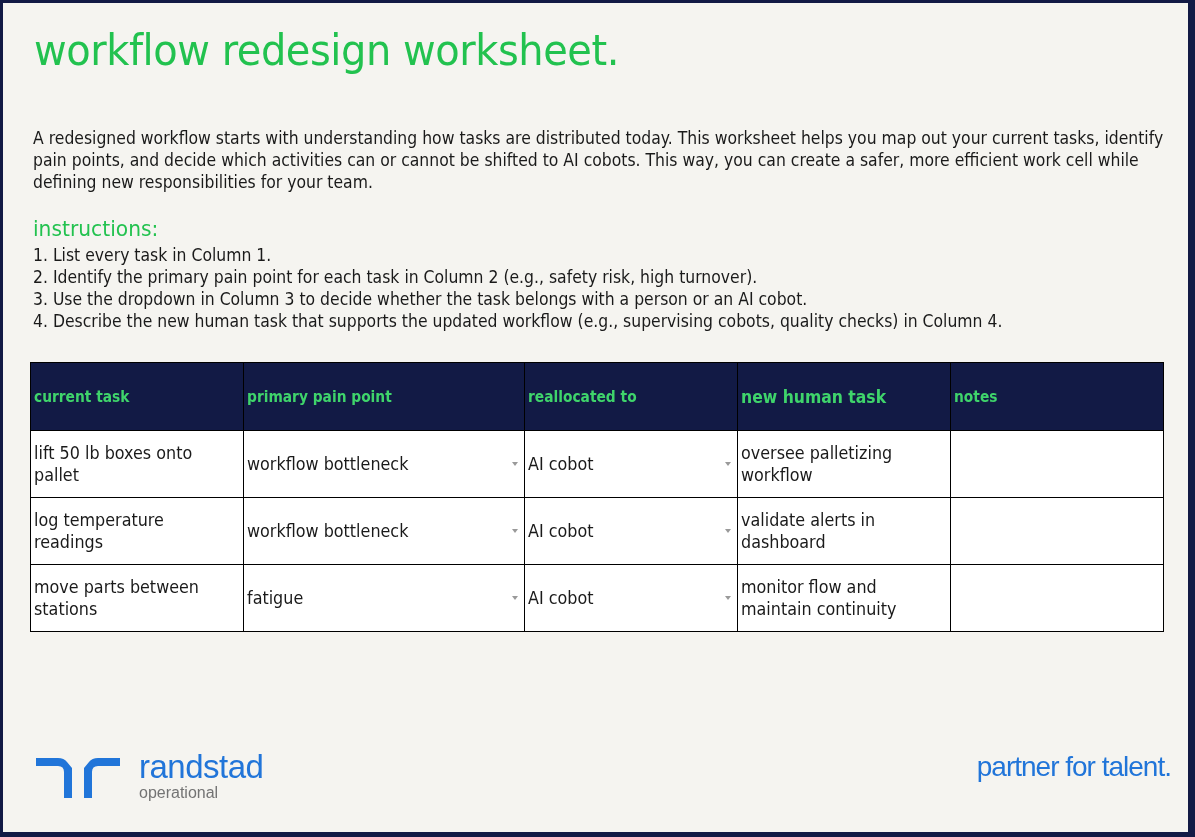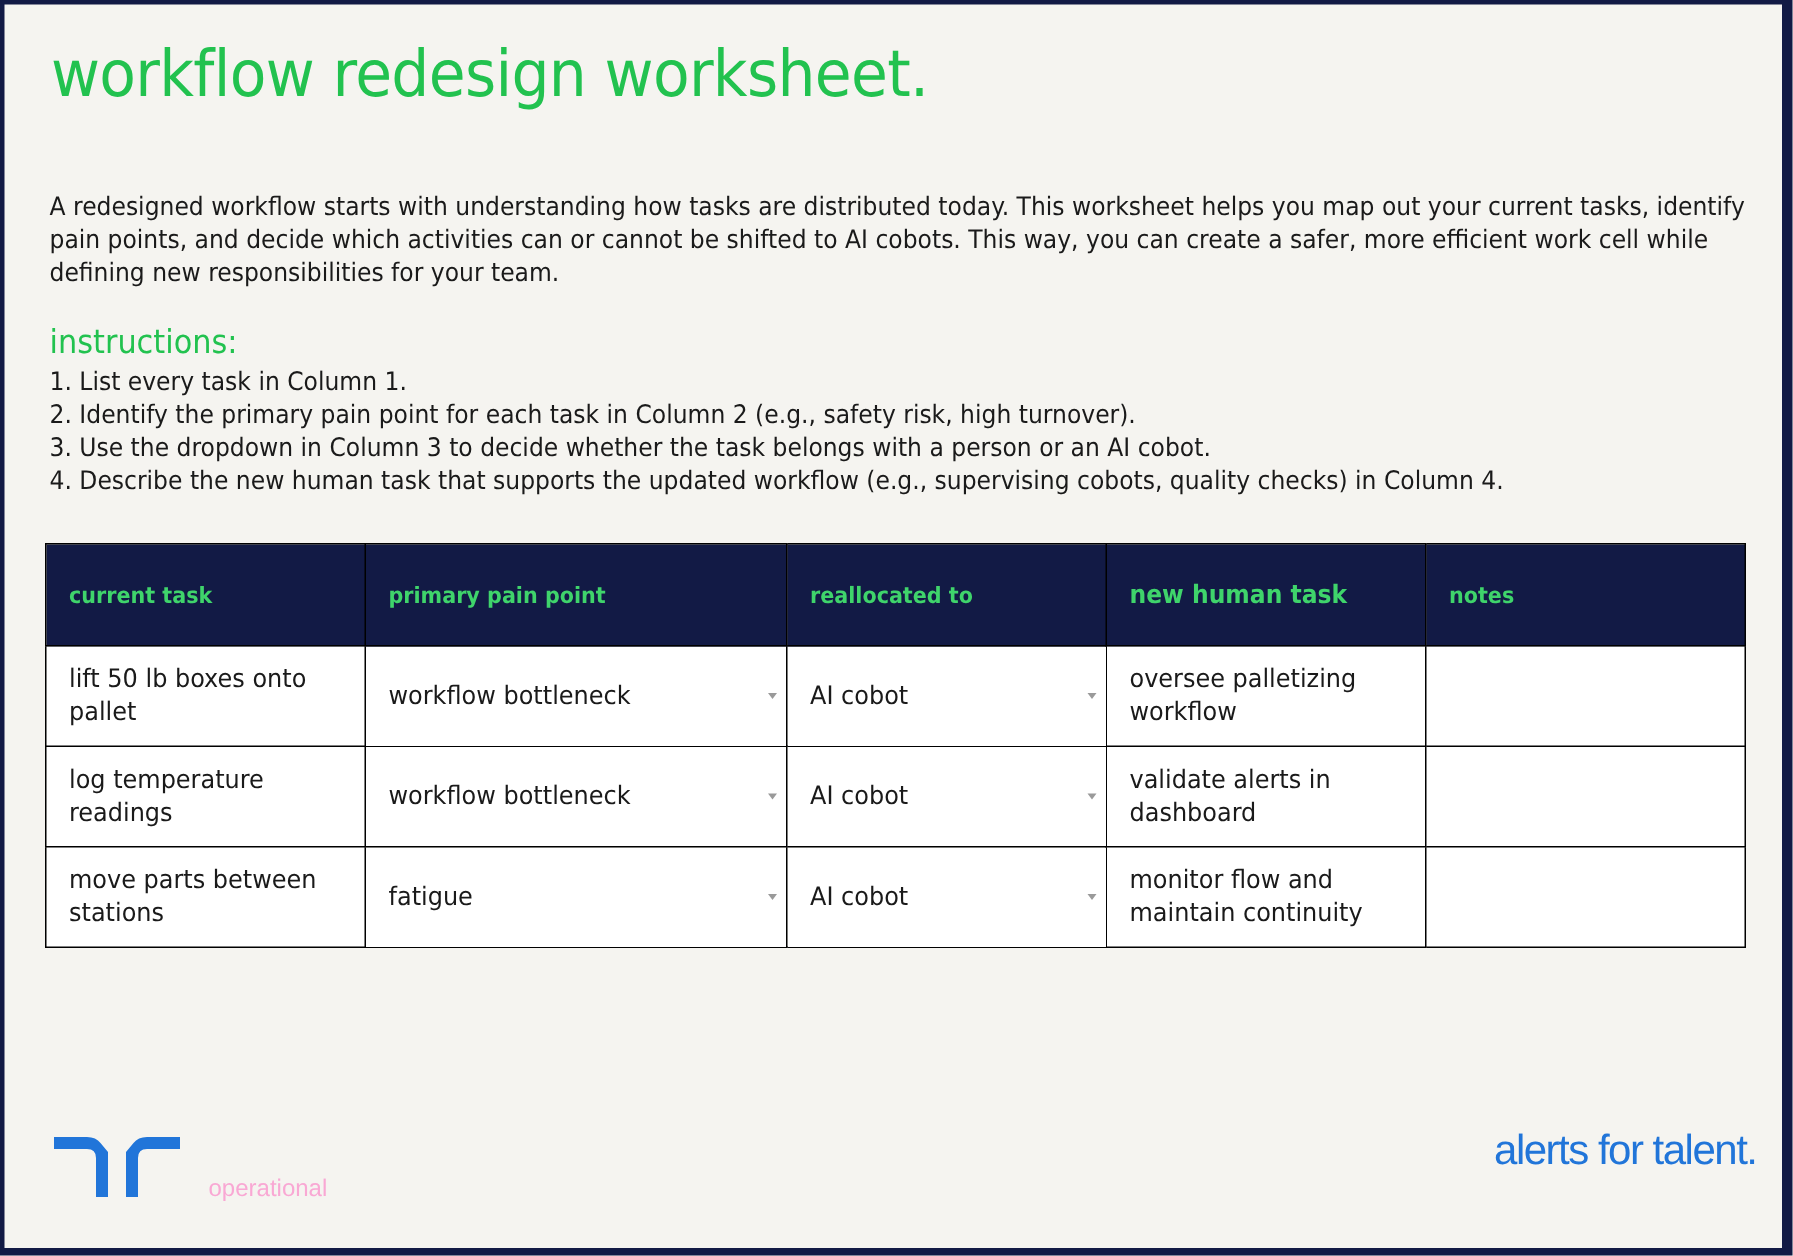--- a/index.html
+++ b/index.html
@@ -41,21 +41,21 @@
   .instr-list li { margin: 0; padding: 0; white-space: nowrap; }
 
   table.ws {
     position: absolute; left: 27px; top: 359px;
     border-collapse: collapse;
     table-layout: fixed;
     width: 1134px;
   }
   table.ws th, table.ws td {
     border: 1.5px solid #000;
-    padding: 0 15px;
+    padding: 0 3px;
     vertical-align: middle;
     text-align: left;
   }
   table.ws th {
     background: #121a45;
     height: 67px;
     color: #3fd46b;
     font-size: 15px; font-weight: bold;
     font-family: "DejaVu Sans", sans-serif;
   }
@@ -81,21 +81,21 @@
     width: 245px; height: 52px;
   }
   .logo-mark { position: absolute; left: 0; top: 4px; }
   .logo-word {
     position: absolute; left: 103px; top: -6px;
     font-size: 33px; color: #2175d9; letter-spacing: -0.5px;
     font-family: "Liberation Sans", sans-serif;
   }
   .logo-sub {
     position: absolute; left: 103px; top: 30px;
-    font-size: 16px; color: #f9a8d4;
+    font-size: 16px; color: #737373;
     font-family: "Liberation Sans", sans-serif;
   }
   .tagline {
     position: absolute; right: 24px; top: 751px;
     font-size: 28px; color: #2175d9; letter-spacing: -1px;
     font-family: "Liberation Sans", sans-serif;
   }
 </style>
 </head>
 <body>
@@ -153,16 +153,17 @@
       <td><span class="cell-text"></span></td>
     </tr>
   </tbody>
 </table>
 
 <div class="logo">
   <svg class="logo-mark" width="84" height="40" viewBox="0 0 84 40">
     <path d="M0 0 H22 Q28 0 31 4 L36 10 V40 H28 V14 Q28 8 22 8 H0 Z" fill="#2175d9"></path>
     <path d="M84 0 H62 Q56 0 53 4 L48 10 V40 H56 V14 Q56 8 62 8 H84 Z" fill="#2175d9"></path>
   </svg>
+  <div class="logo-word">randstad</div>
   <div class="logo-sub">operational</div>
 </div>
 
-<div class="tagline">alerts for talent.</div>
+<div class="tagline">partner for talent.</div>
 
 </body></html>

